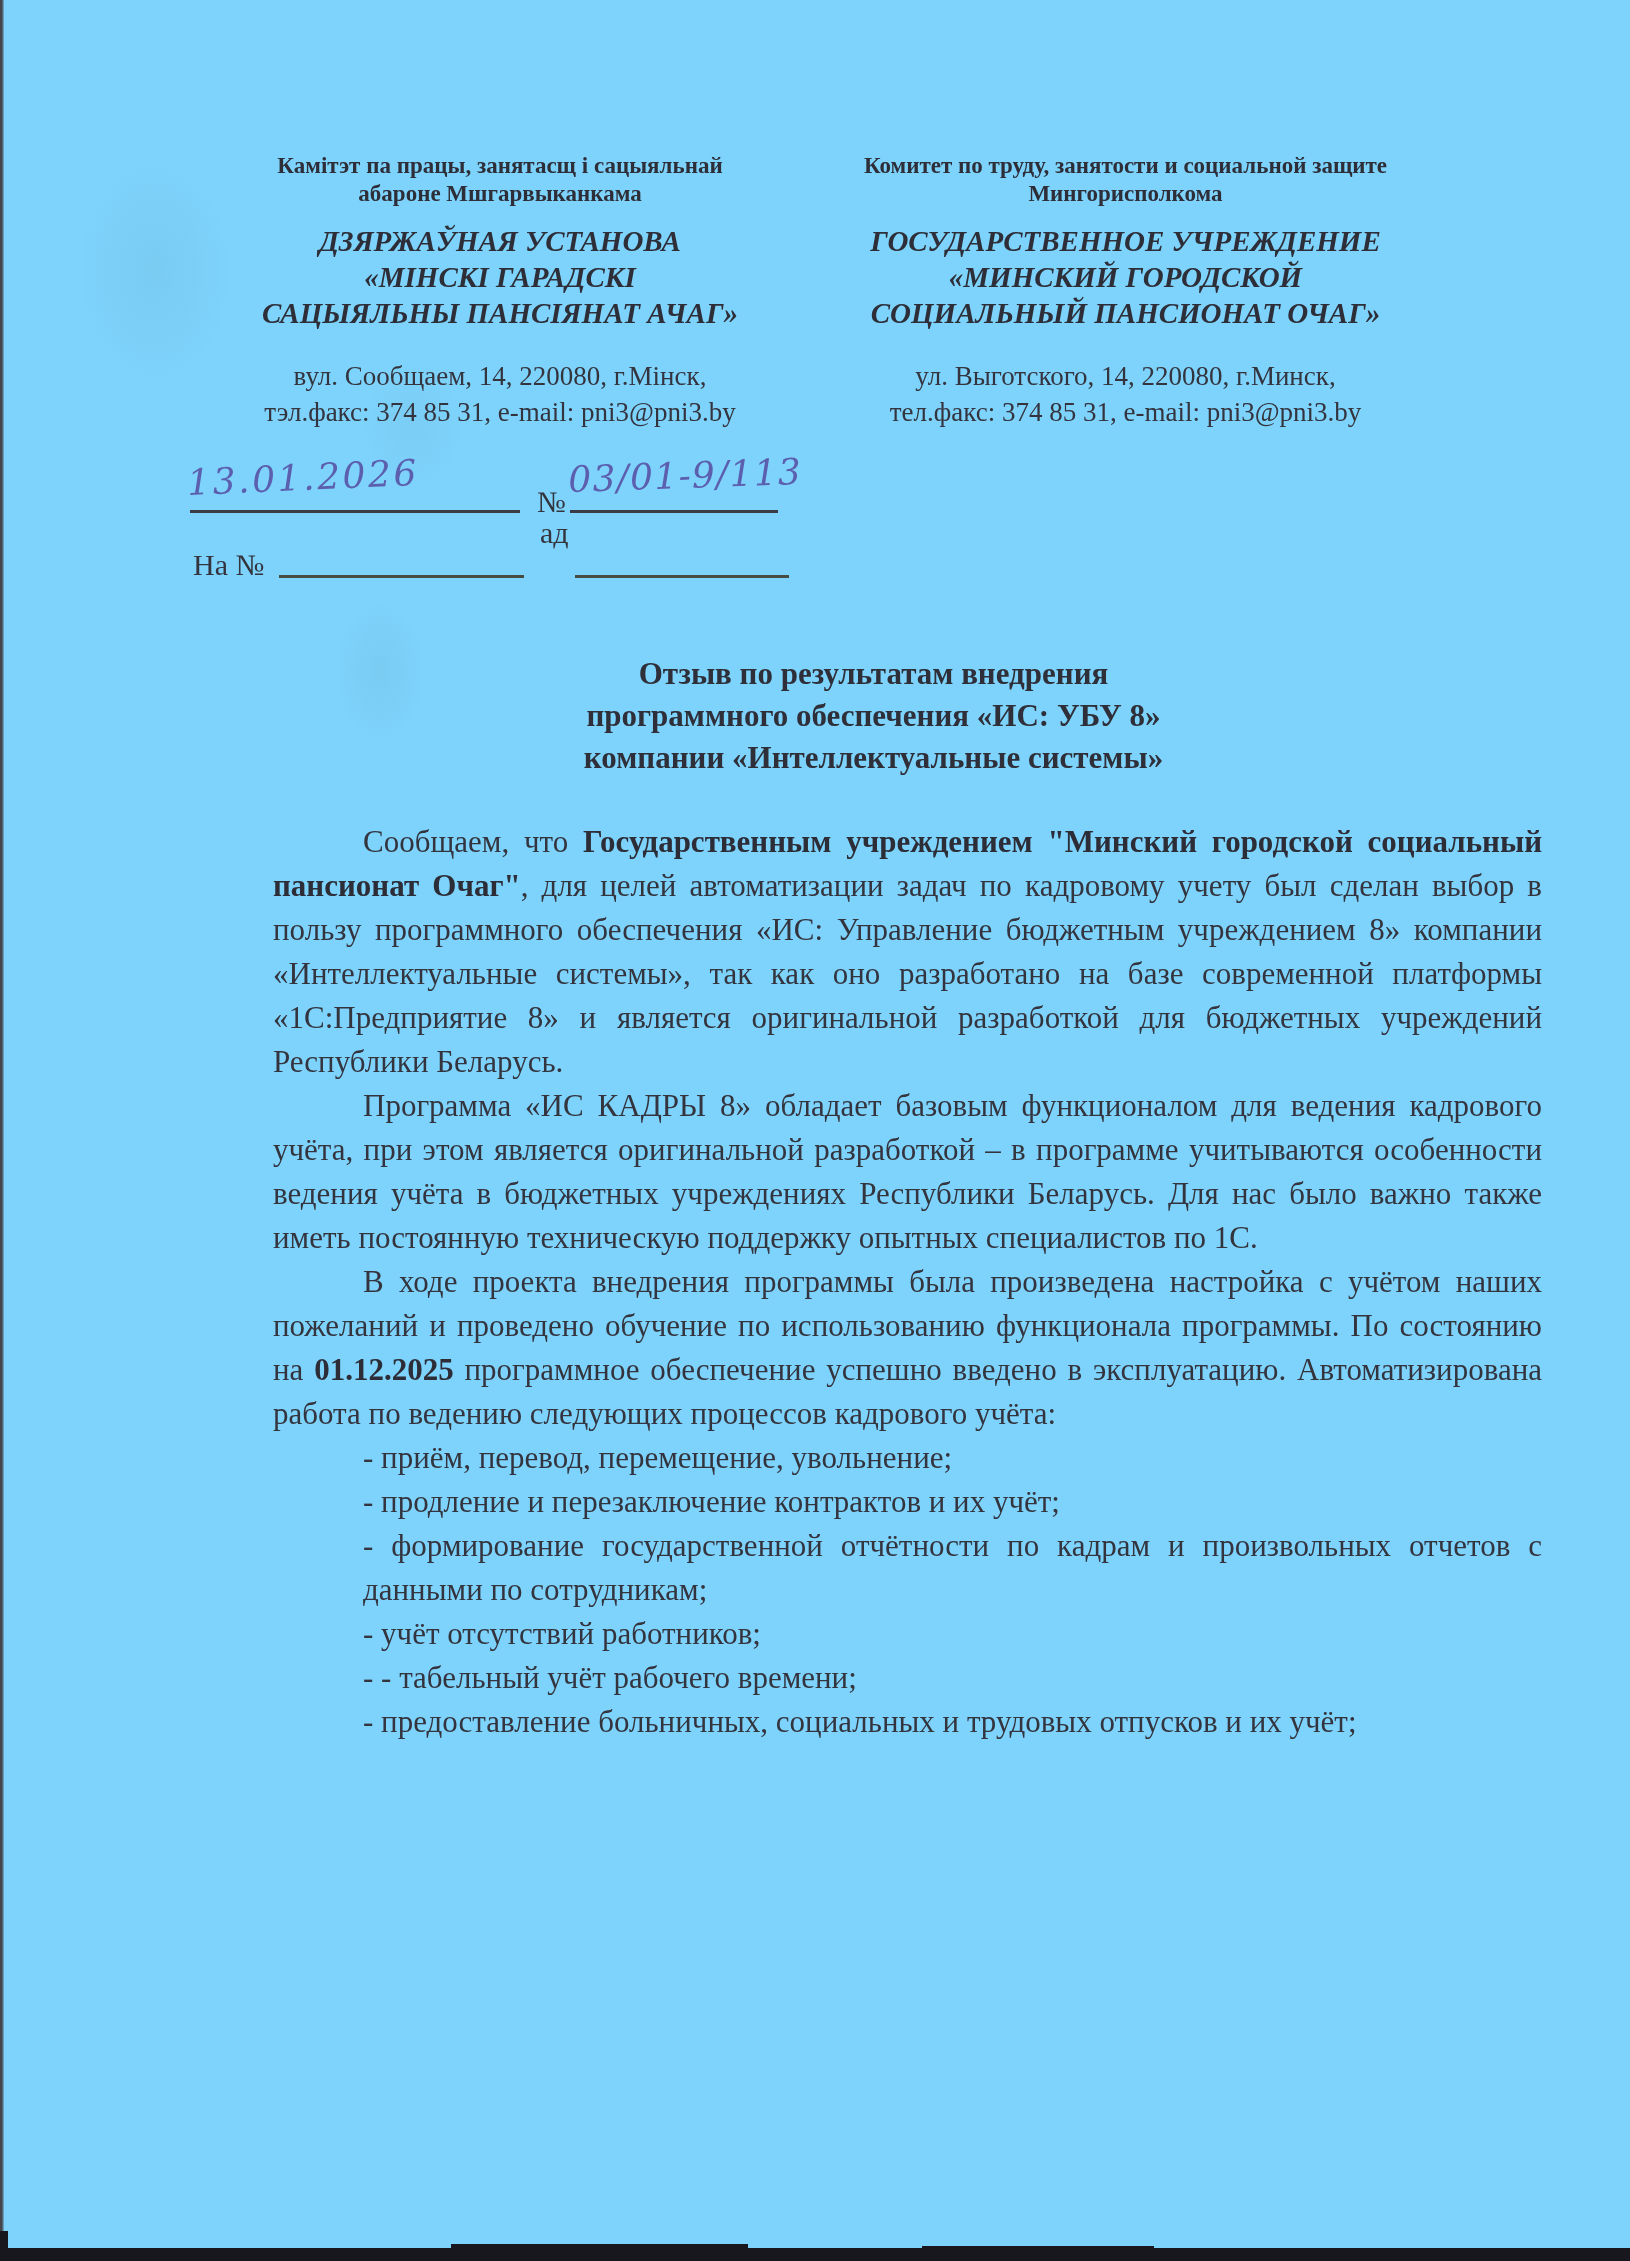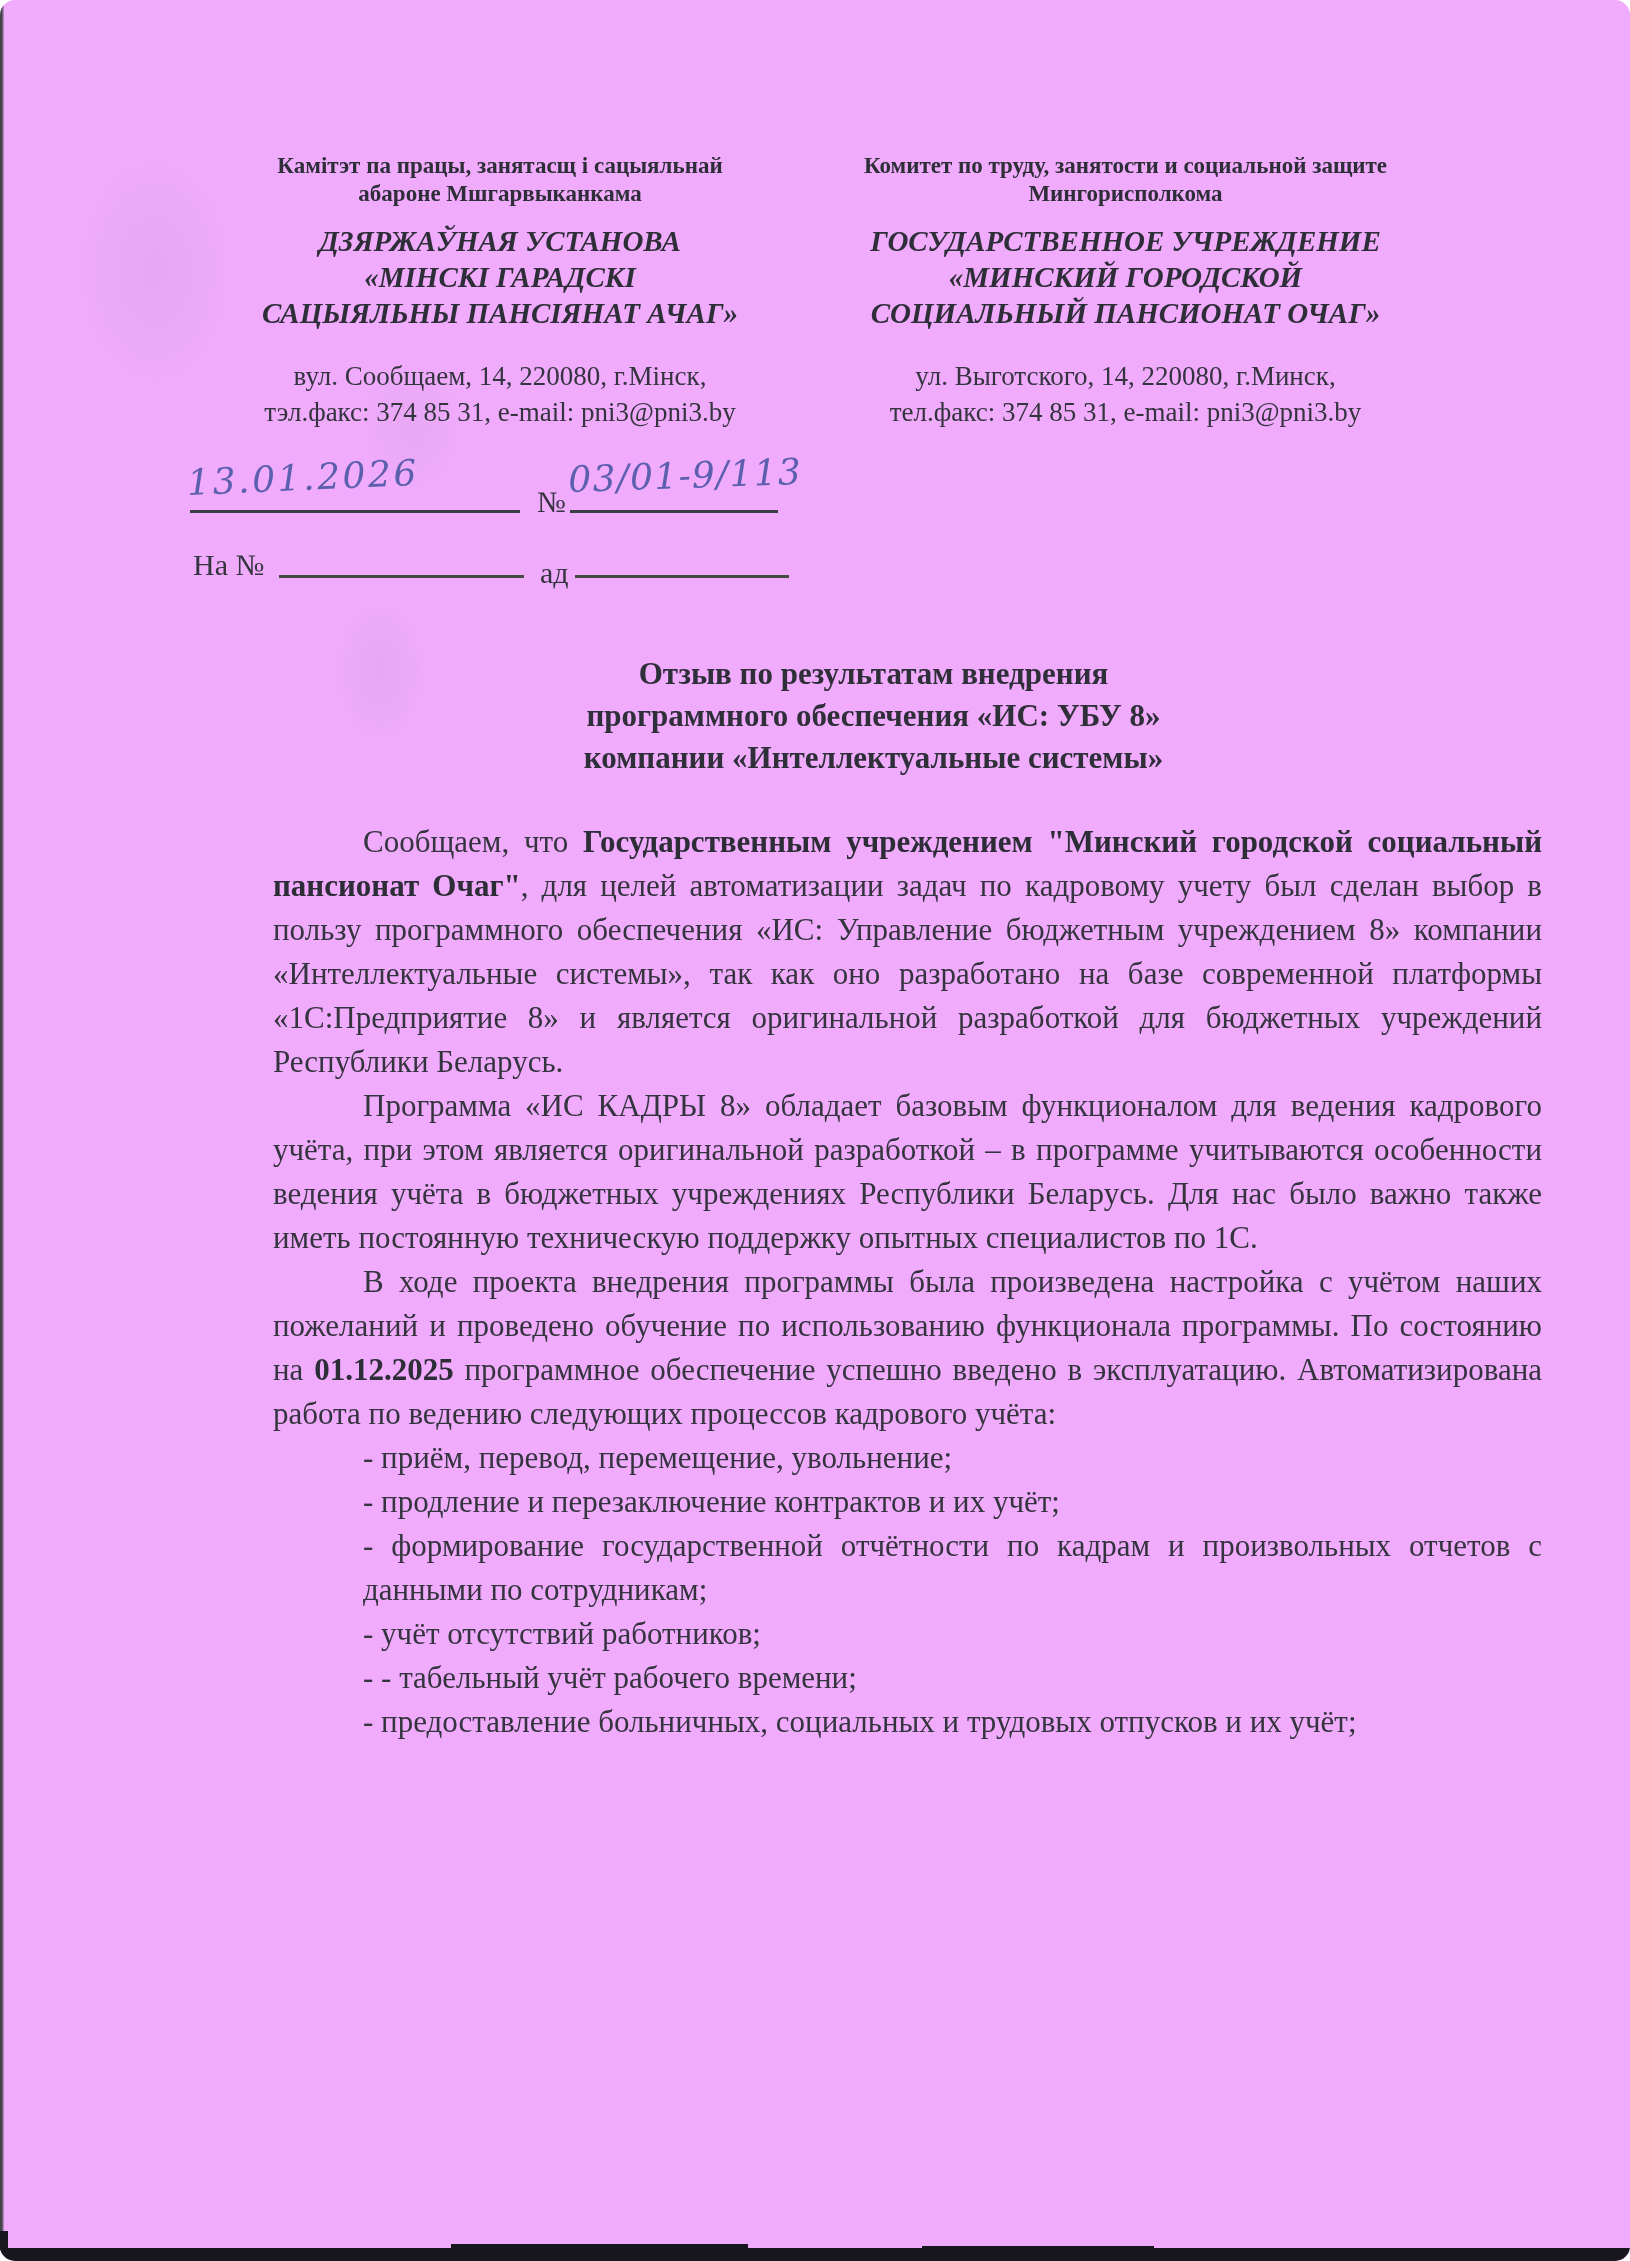--- a/index.html
+++ b/index.html
@@ -1,24 +1,23 @@
 <!DOCTYPE html>
 <html lang="ru" style="font-size:10.3px"><head>
 <meta charset="utf-8">
 <style>
   html,body{margin:0;padding:0;background:#ffffff;}
   .page{
     position:relative;
     width:1630px;
     height:2261px;
-    background:#f0abfc;
+    background:#7dd3fc;
     font-family:"Liberation Serif","DejaVu Serif",serif;
     color:#34343e;
     overflow:hidden;
-    border-radius:15px;
   }
   
   .edge-left{position:absolute;left:0;top:0;width:4.5px;height:100%;
     background:linear-gradient(to right,#45454c 0,#45454c 1.9px,rgba(69,69,76,0) 4.5px);}
   .edge-bottom{position:absolute;left:0;bottom:0;width:100%;height:13px;background:#17171d;}
   .edge-bottom-bump1{position:absolute;left:451px;bottom:7.7px;width:297px;height:9px;background:#17171d;}
   .edge-bottom-bump2{position:absolute;left:922px;bottom:7.7px;width:232px;height:7.7px;background:#17171d;}
   .edge-bottom-notch{position:absolute;left:0;bottom:10.3px;width:7.7px;height:19.3px;background:#17171d;}
   .smudge{position:absolute;border-radius:50%;pointer-events:none;}
   .smudge.s1{left:77px;top:155px;width:155px;height:232px;
@@ -41,21 +40,21 @@
   .hand-number{position:absolute;left:569px;top:459px;font-size:36px;letter-spacing:1.3px;
     transform:rotate(-2deg);transform-origin:left bottom;}
   .rule{position:absolute;height:3.2px;background:#3a3c46;}
   .rule-date{left:190px;top:510px;width:330px;}
   .rule-number{left:570px;top:510px;width:208px;}
   .rule-green{background:#474c43;}
   .rule-reply1{left:279px;top:575px;width:245px;}
   .rule-reply2{left:575px;top:575px;width:214px;}
   .num-sign{position:absolute;left:537px;top:485px;font-size:30px;}
   .reply-label{position:absolute;left:193px;top:548px;font-size:30px;}
-  .reply-conn{position:absolute;left:540px;top:556px;font-size:30px;}
+  .reply-conn{position:absolute;left:540px;top:516px;font-size:30px;}
   
   .title{position:absolute;left:239px;top:653px;width:1269px;
     text-align:center;font-weight:bold;font-size:31px;line-height:42px;color:#2f2f39;}
   .bodytext{position:absolute;left:239px;top:820px;width:1269px;
     font-size:31px;line-height:44px;text-align:justify;margin-left:34px;}
   .bodytext p{margin:0;text-indent:90px;}
   .list{margin-left:90px;}
   .list div{text-align:justify;}
   .b{font-weight:bold;color:#2d2d37;}
 </style>

